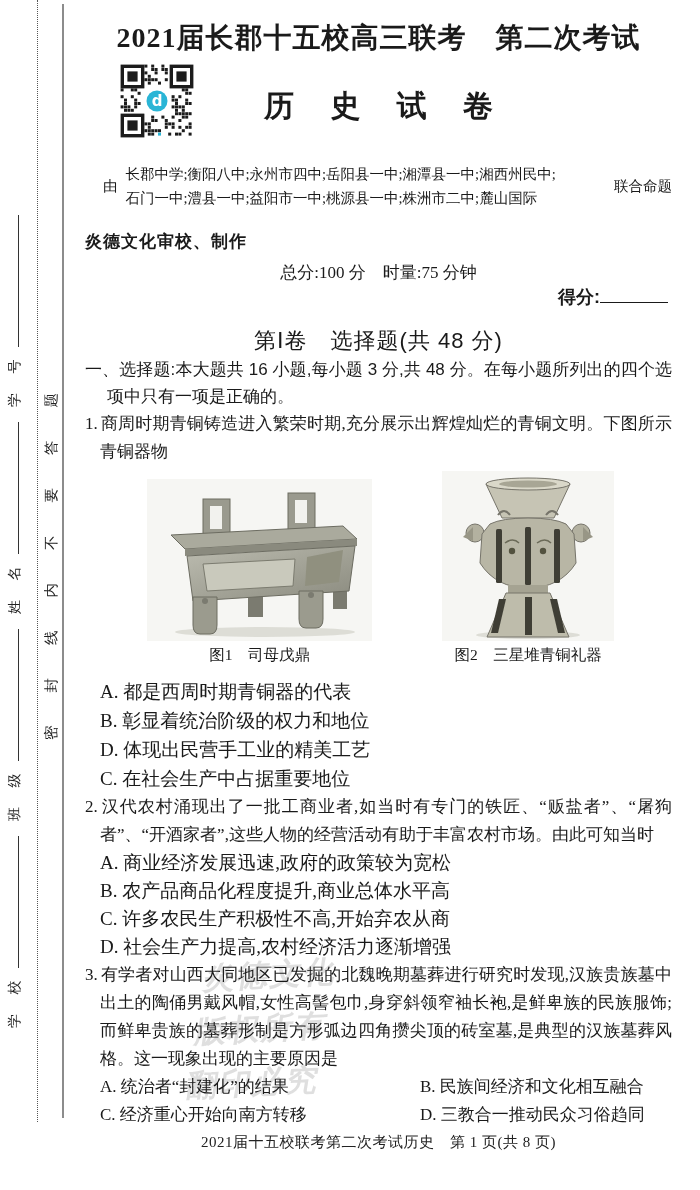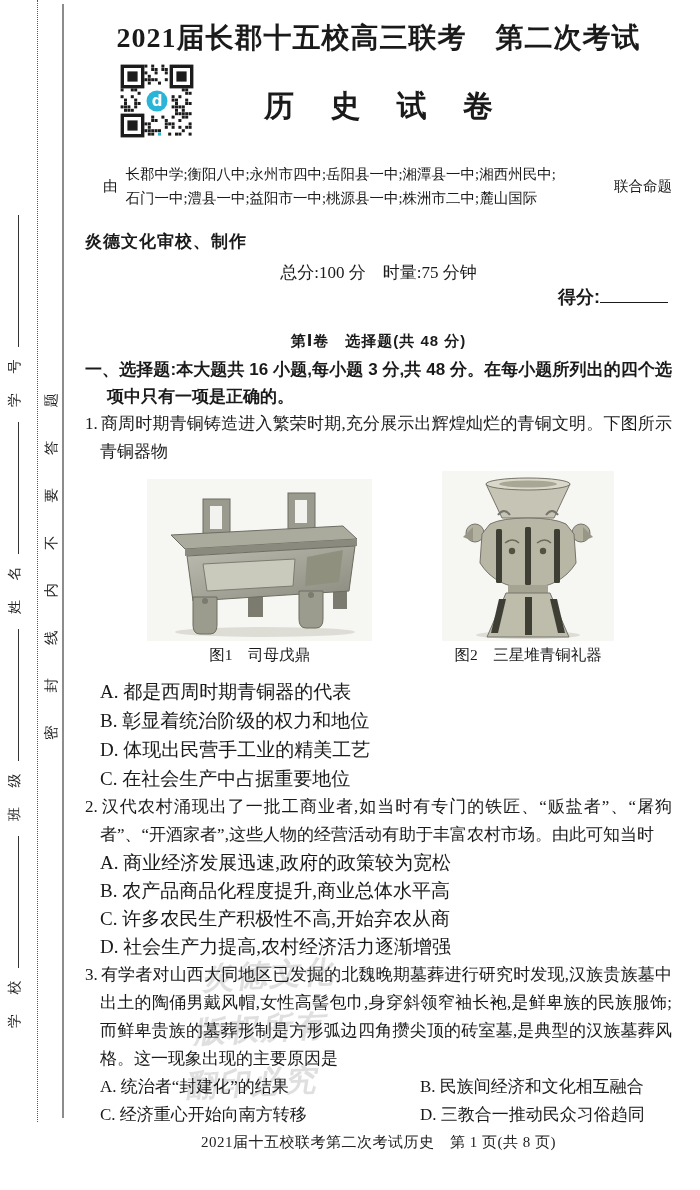--- a/index.html
+++ b/index.html
@@ -40,22 +40,22 @@
   .paper-title{margin-top:37px;font-size:30px;font-weight:bold;text-align:center;line-height:36px;letter-spacing:14px;text-indent:14px;}
   .school-row{margin-top:38px;display:flex;align-items:center;font-size:14.5px;line-height:24px;}
   .by{margin:0 8px 0 18px;flex:0 0 auto;}
   .schools{flex:1 1 auto;}
   .joint{flex:0 0 auto;margin-left:10px;}
   .producer{margin-top:20px;font-size:17px;font-weight:bold;text-align:left;line-height:23px;letter-spacing:1px;}
   .totals{margin-top:9px;font-size:17px;text-align:center;line-height:21px;}
   .score-row{margin-top:3px;text-align:right;font-size:18px;font-weight:bold;line-height:23px;padding-right:4px;}
   .score-line{display:inline-block;width:68px;border-bottom:1.5px solid #1a1a1a;height:14px;}
 
-  .section-title{margin-top:19px;font-size:15px;font-weight:bold;text-align:center;line-height:25px;letter-spacing:1px;}
-  .instruction{margin-top:3px;font-size:17px;font-weight:bold;line-height:27px;text-align:justify;padding-left:22px;text-indent:-22px;}
+  .section-title{margin-top:19px;font-size:22px;font-weight:normal;text-align:center;line-height:25px;letter-spacing:1px;}
+  .instruction{margin-top:3px;font-size:17px;font-weight:normal;line-height:27px;text-align:justify;padding-left:22px;text-indent:-22px;}
 
   .qstem{font-size:17px;line-height:28px;text-align:justify;padding-left:15px;text-indent:-15px;}
   .qnum{margin-right:3px;}
   .opts{padding-left:15px;font-size:19px;}
   .opts-q1 div{line-height:29px;}
   .opts-q2 div{line-height:28px;}
   .opts-grid{display:grid;grid-template-columns:320px auto;padding-left:15px;font-size:17px;}
   .opts-grid div{line-height:28px;}
 
   .figures{display:flex;align-items:flex-end;margin-left:62px;margin-top:5px;gap:70px;}

